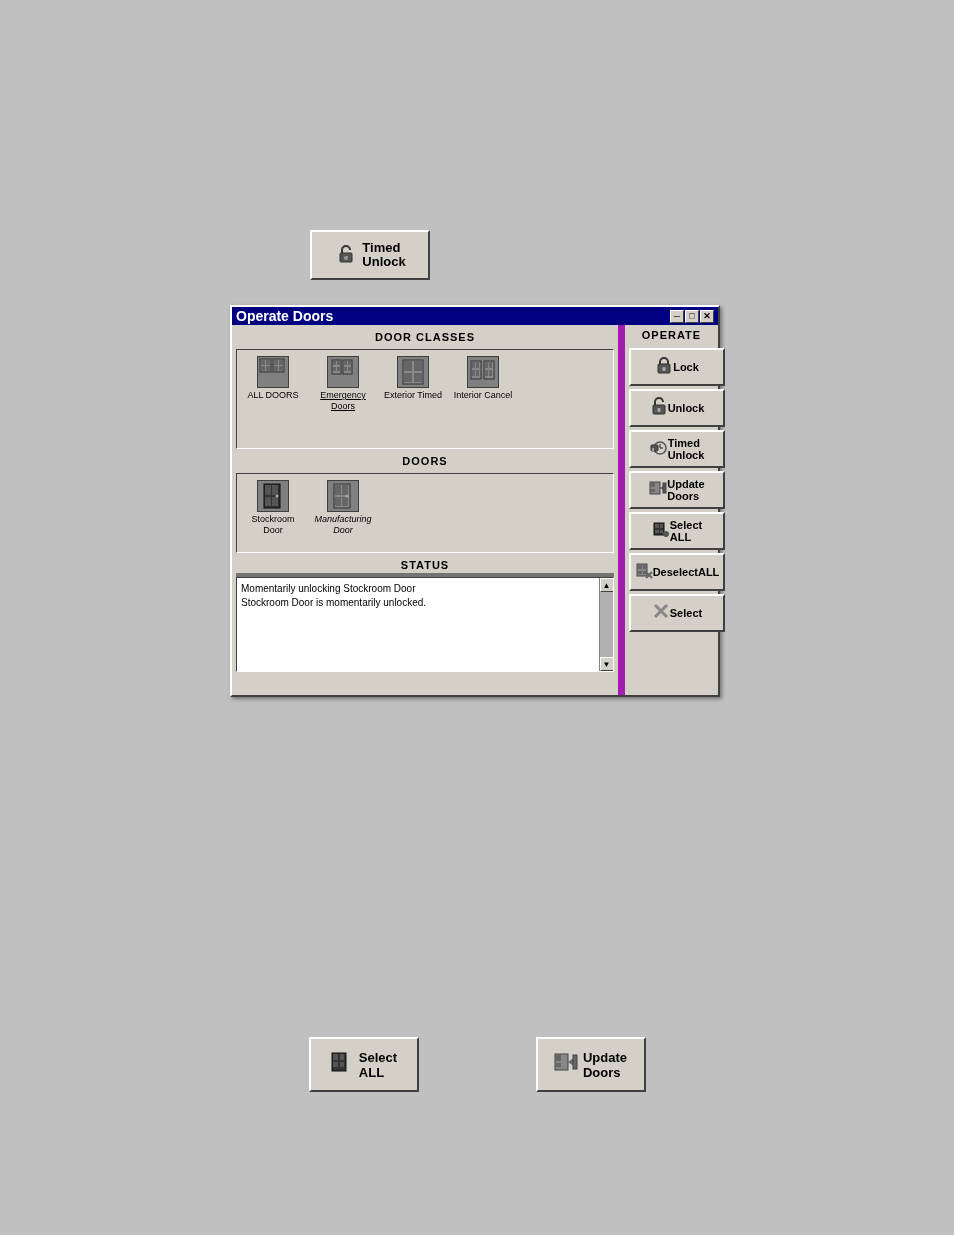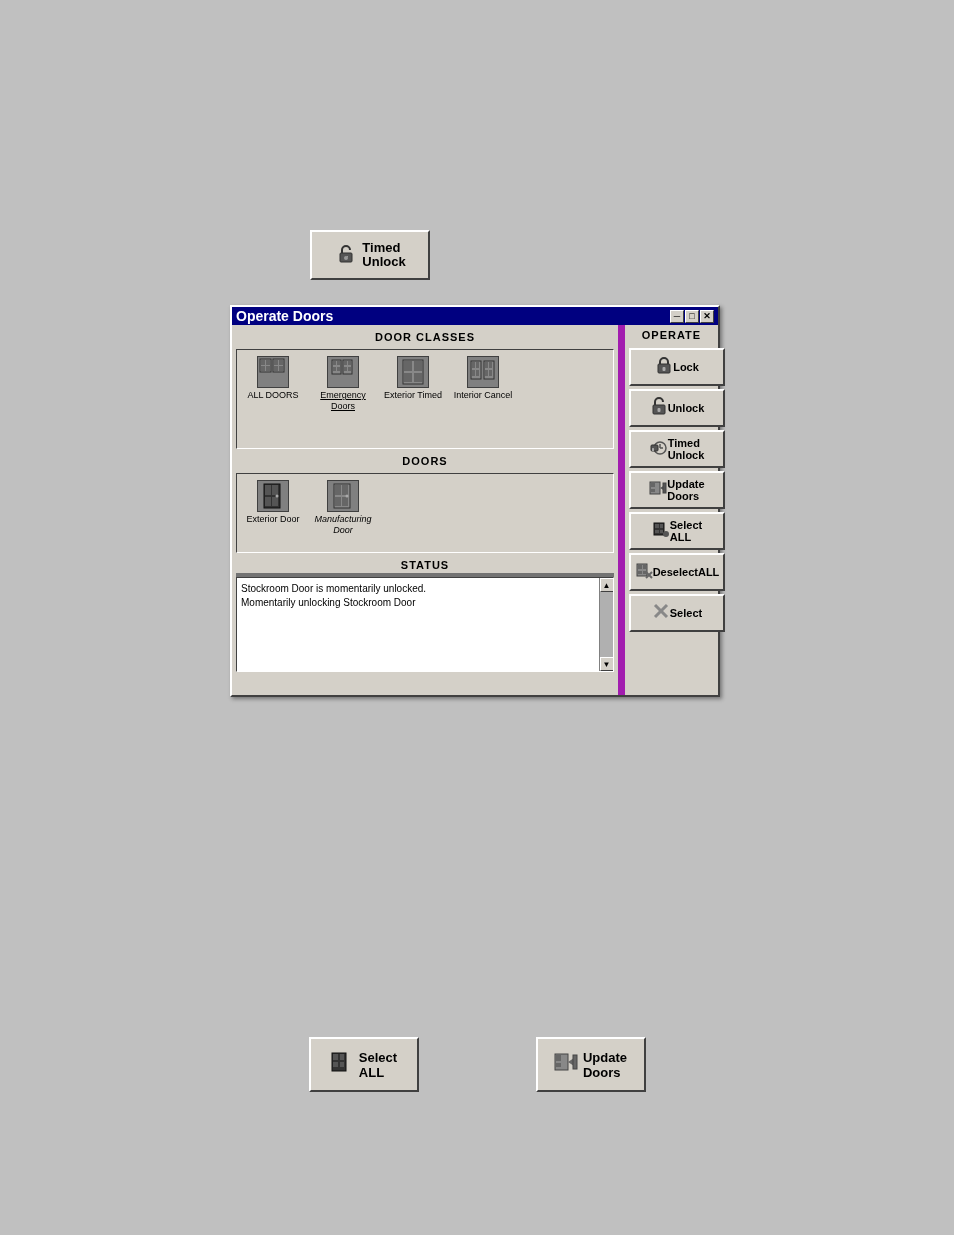--- a/index.html
+++ b/index.html
@@ -435,21 +435,21 @@
             <div class="door-icon selected-door">
               <svg class="door-svg" viewBox="0 0 28 28">
                 <rect x="5" y="2" width="16" height="24" fill="#333" stroke="#111" stroke-width="1"></rect>
                 <rect x="6" y="3" width="6" height="10" fill="#555"></rect>
                 <rect x="13" y="3" width="6" height="10" fill="#555"></rect>
                 <rect x="6" y="15" width="6" height="9" fill="#555"></rect>
                 <rect x="13" y="15" width="6" height="9" fill="#555"></rect>
                 <circle cx="18" cy="14" r="1.5" fill="#aaa"></circle>
               </svg>
             </div>
-            <div class="door-label">Exterior Door</div>
+            <div class="door-label">Stockroom Door</div>
           </div>
 
           <div class="door-item">
             <div class="door-icon">
               <svg class="door-svg" viewBox="0 0 28 28">
                 <rect x="5" y="2" width="16" height="24" fill="#888" stroke="#333" stroke-width="1"></rect>
                 <rect x="6" y="3" width="6" height="10" fill="#666"></rect>
                 <rect x="13" y="3" width="6" height="10" fill="#666"></rect>
                 <rect x="6" y="15" width="6" height="9" fill="#666"></rect>
                 <rect x="13" y="15" width="6" height="9" fill="#666"></rect>
@@ -459,22 +459,22 @@
             <div class="door-label" style="white-space:pre-line;font-style:italic;">Manufacturing
 Door</div>
           </div>
 
         </div>
       </div>
 
       <div class="status-area">
         <div class="section-header">STATUS</div>
         <div class="status-box" style="padding-right:16px;">
+          <div class="status-text-line">Momentarily unlocking Stockroom Door</div>
           <div class="status-text-line">Stockroom Door is momentarily unlocked.</div>
-          <div class="status-text-line">Momentarily unlocking Stockroom Door</div>
 
           <div class="status-scroll" style="position:absolute;right:0;top:0;width:14px;height:100%;">
             <div class="scroll-btn">▲</div>
             <div class="scroll-track"></div>
             <div class="scroll-btn">▼</div>
           </div>
         </div>
       </div>
 
     </div>

